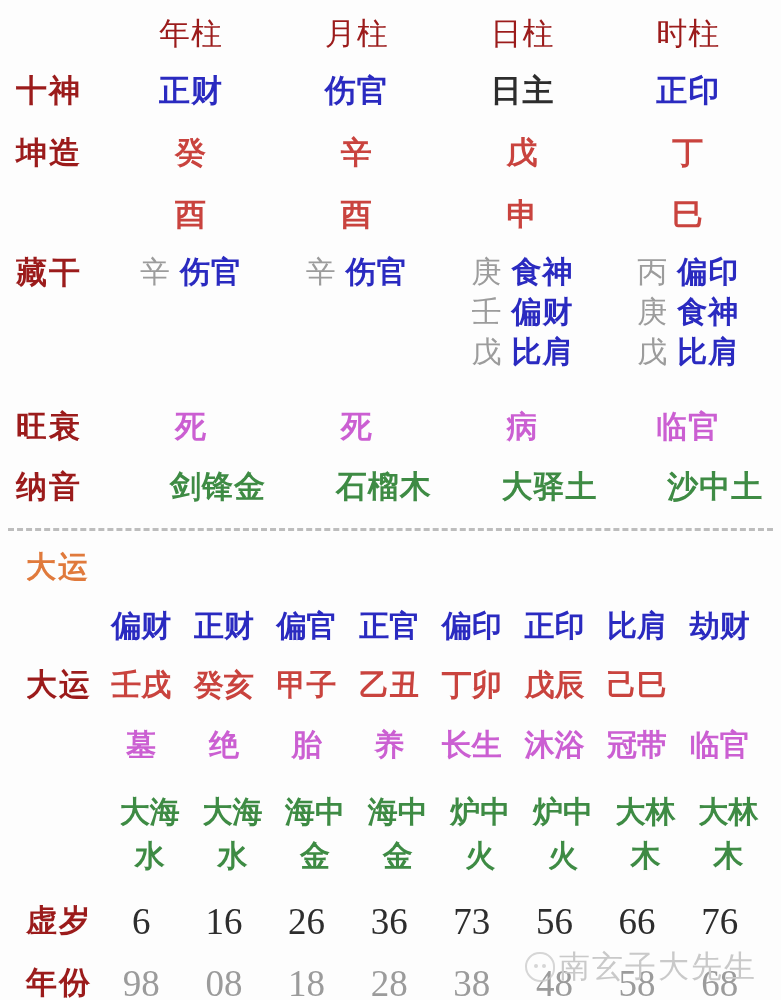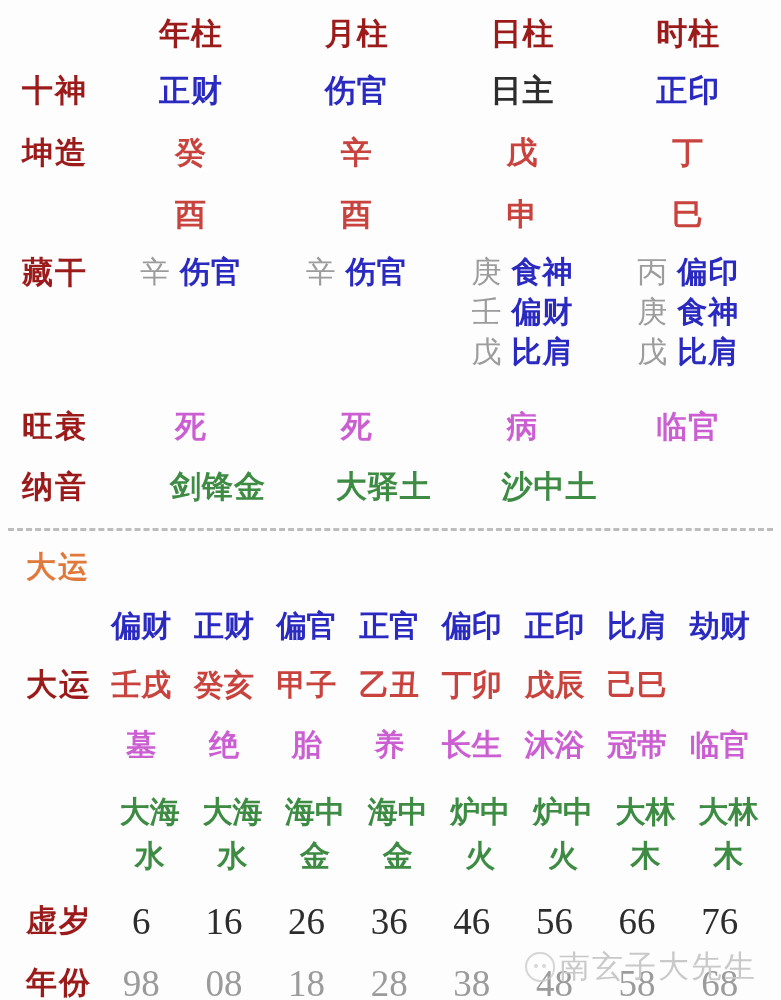--- a/index.html
+++ b/index.html
@@ -29,34 +29,34 @@
   .page{padding-top:8px;position:relative;height:100%;}
 
   
   .t-row{
     display:grid;
     grid-template-columns:108px repeat(4,1fr);
     padding-right:10px;
     align-items:center;
   }
   .row-label{
-    padding-left:22px;
+    padding-left:16px;
     font-size:31px;
     font-weight:700;
     color:var(--label-red);
     letter-spacing:2px;
   }
   .cell{
     text-align:center;
     font-size:31px;
     font-weight:600;
     letter-spacing:1px;
   }
   .hdr-row{min-height:52px;}
-  .hdr{color:var(--label-red);font-weight:700;}
+  .hdr{color:var(--label-red);font-weight:400;}
   .shishen-row{min-height:62px;}
   .blue{color:var(--god-blue);}
   .dark{color:var(--text-dark);}
   .stems-row,.branch-row{min-height:62px;}
   .red{color:var(--stem-red);}
   .canggan-row{min-height:150px;align-items:start;padding-top:6px;}
   .cg-cell{display:flex;flex-direction:column;gap:0;}
   .cg-line{
     display:flex;justify-content:center;align-items:center;
     gap:9px;line-height:40px;font-size:30px;
@@ -202,20 +202,21 @@
     <div class="row-label">旺衰</div>
     <div class="cell magenta">死</div>
     <div class="cell magenta">死</div>
     <div class="cell magenta">病</div>
     <div class="cell magenta">临官</div>
   </div>
 
   <div class="t-row nayin-row">
     <div class="row-label">纳音</div>
     <div class="cell green">剑锋金</div>
+    <div class="cell green">石榴木</div>
     <div class="cell green">大驿土</div>
     <div class="cell green">沙中土</div>
   </div>
 
   <div class="divider"></div>
 
   <div class="dayun-title">大运</div>
 
   <div class="d-row gods-row">
     <div class="row-label"></div>
@@ -287,21 +288,21 @@
       <span>木</span>
     </div>
   </div>
 
   <div class="d-row xusui-row">
     <div class="row-label">虚岁</div>
     <div class="d-cell num">6</div>
     <div class="d-cell num">16</div>
     <div class="d-cell num">26</div>
     <div class="d-cell num">36</div>
-    <div class="d-cell num">46</div>
+    <div class="d-cell num">73</div>
     <div class="d-cell num">56</div>
     <div class="d-cell num">66</div>
     <div class="d-cell num">76</div>
   </div>
 
   <div class="d-row nianfen-row">
     <div class="row-label">年份</div>
     <div class="d-cell num">98</div>
     <div class="d-cell num">08</div>
     <div class="d-cell num">18</div>

